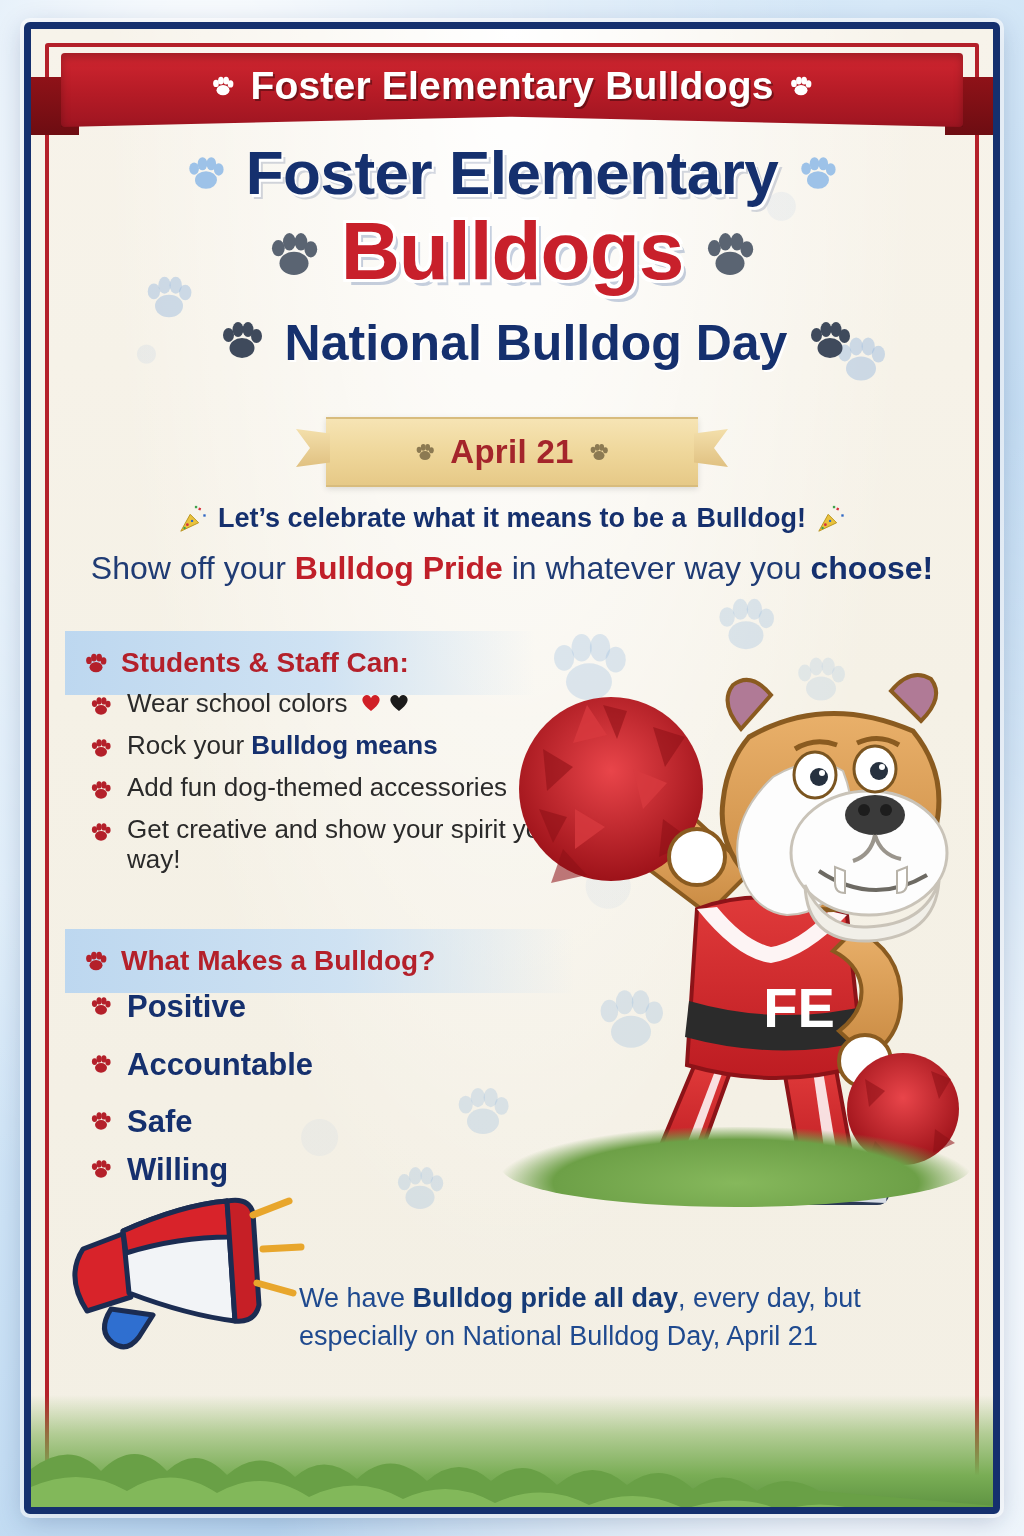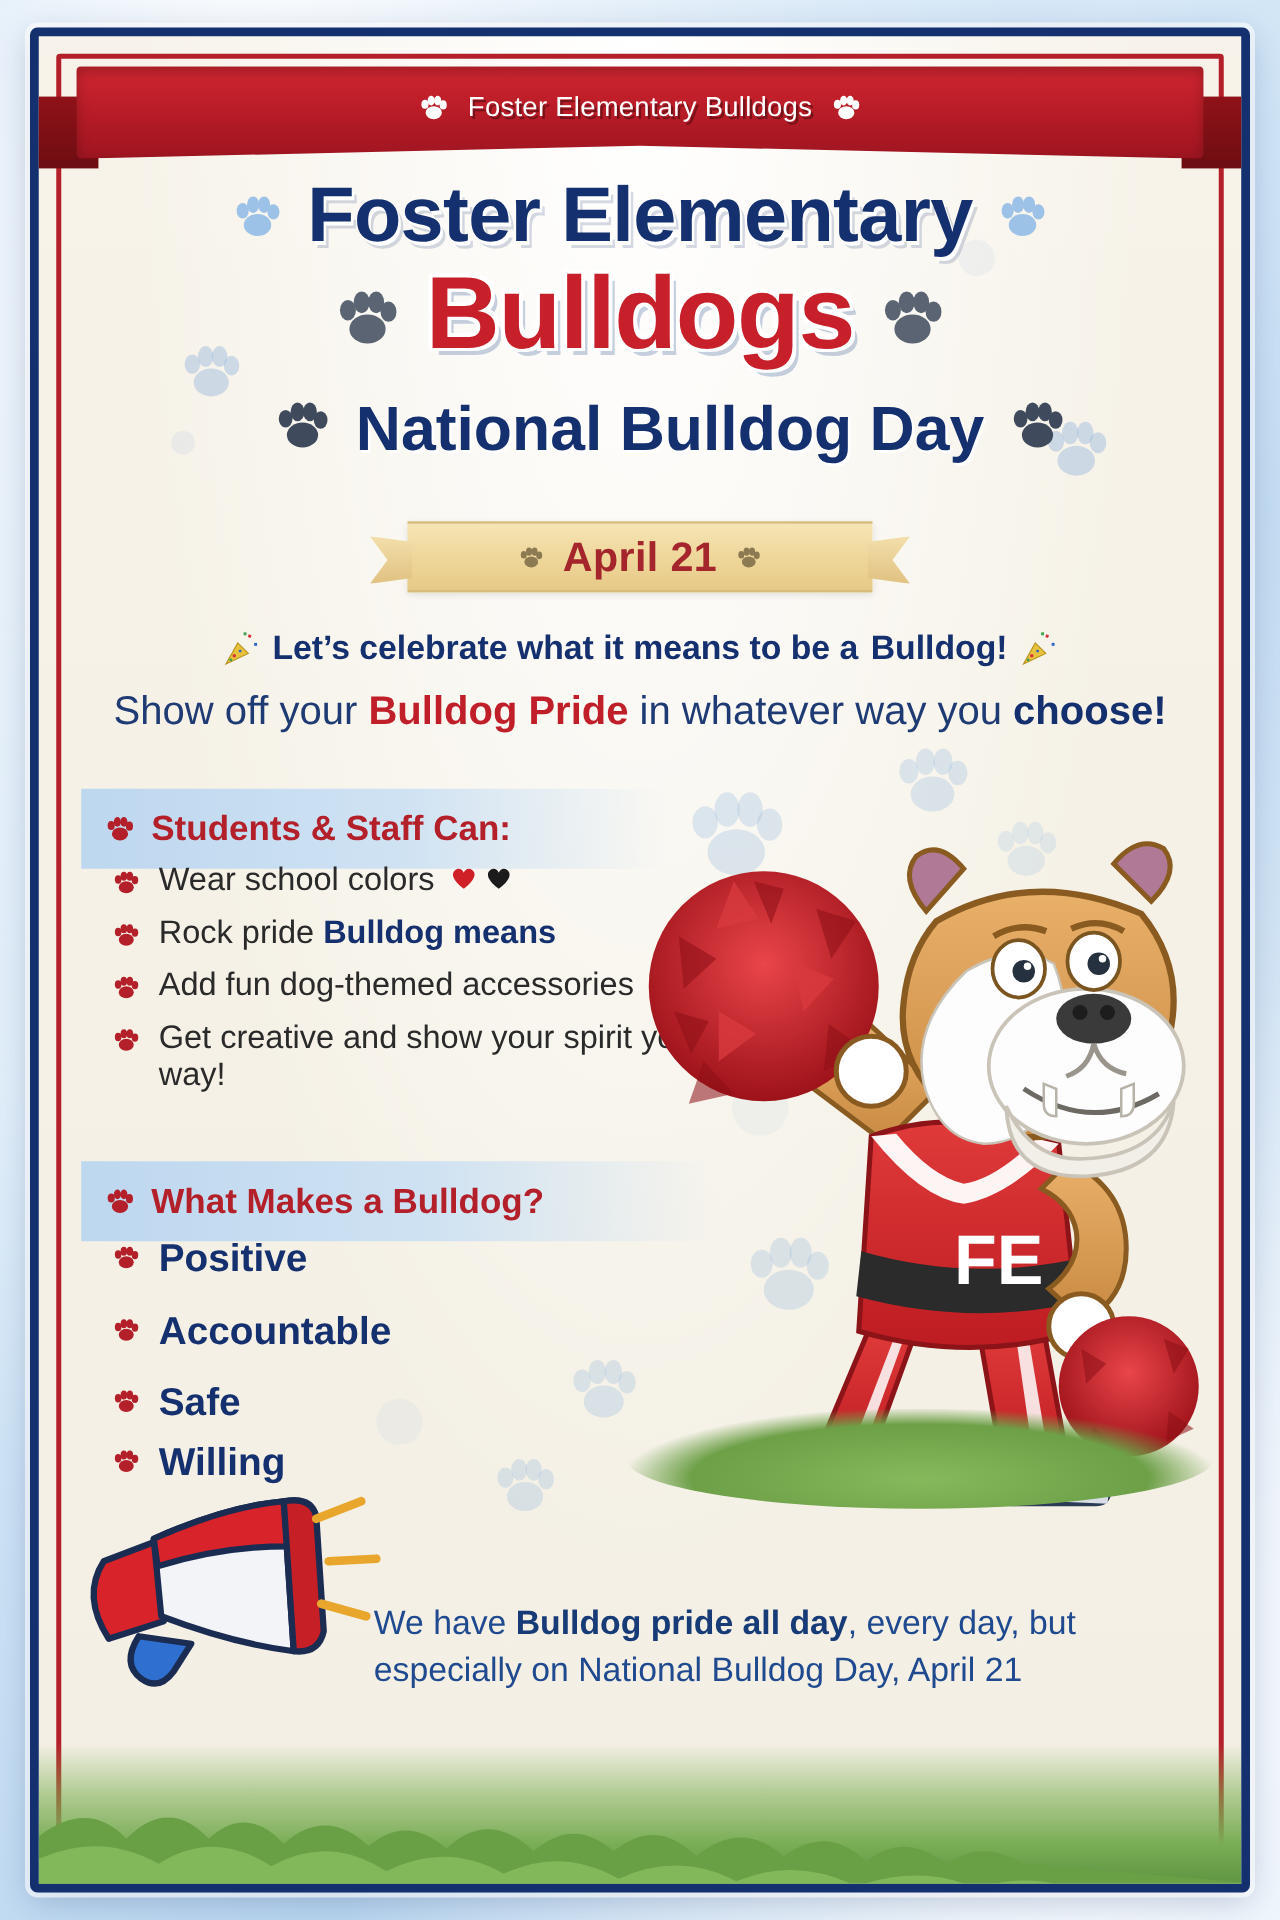--- a/index.html
+++ b/index.html
@@ -61,21 +61,21 @@
   #ribbon-tail-r { right: 0; clip-path: polygon(0 0, 100% 0, calc(100% - 22px) 50%, 100% 100%, 0 100%); }
   #ribbon {
     position: absolute; left: 52px; right: 52px; top: 6px; height: 74px;
     background: linear-gradient(180deg,#d12630 0%, #b51b26 55%, #9e1521 100%);
     border-radius: 4px;
     box-shadow: 0 4px 10px rgba(0,0,0,.25) inset, 0 3px 8px rgba(0,0,0,.2);
     clip-path: polygon(0 0, 100% 0, 100% 100%, 50% 86%, 0 100%);
     display: flex; align-items: center; justify-content: center;
   }
   #ribbon-text {
-    color: #fff; font-weight: 400; font-size: 22px; letter-spacing: .2px;
+    color: #fff; font-weight: 700; font-size: 39px; letter-spacing: .2px;
     text-shadow: 2px 2px 0 rgba(0,0,0,.35);
     display: flex; align-items: center; gap: 14px;
     transform: translateY(-4px);
   }
 
   
   #headline { position: absolute; left: 0; right: 0; top: 108px; text-align: center; }
   #title-line1 {
     font-size: 62px; font-weight: 700; color: #15306e;
     text-shadow: 2px 3px 0 #ffffff, 4px 5px 0 rgba(21,48,110,.18);
@@ -90,21 +90,21 @@
   }
   #title-line3 {
     font-size: 50px; font-weight: 700; color: #15306e; margin-top: 6px;
     text-shadow: 2px 2px 0 #ffffff;
   }
   .hl-row { display: flex; align-items: center; justify-content: center; gap: 18px; }
 
   
   #date-band {
     position: absolute; left: 50%; transform: translateX(-50%); top: 388px;
-    width: 372px; height: 57px;
+    width: 372px; height: 70px;
     background: linear-gradient(180deg,#f6e4b4 0%, #efd79b 50%, #e6c987 100%);
     border-top: 2px solid #d8bc7d; border-bottom: 2px solid #d8bc7d;
     box-shadow: 0 2px 6px rgba(0,0,0,.12);
     display: flex; align-items: center; justify-content: center; gap: 14px;
   }
   #date-band::before, #date-band::after {
     content: ""; position: absolute; top: 10px; width: 34px; height: 38px;
     background: linear-gradient(180deg,#f3dfab,#e0c181);
   }
   #date-band::before { left: -30px; clip-path: polygon(0 0,100% 12%,100% 88%,0 100%, 14px 50%); }
@@ -478,21 +478,21 @@
         <svg width="24" height="24" viewBox="0 0 100 100" style="margin-top:5px">
             <g fill="#b4202a">
           <ellipse cx="50" cy="66" rx="25" ry="20"></ellipse>
               <ellipse cx="23" cy="40" rx="11" ry="14"></ellipse>
           <ellipse cx="42" cy="29" rx="11" ry="15"></ellipse>
               <ellipse cx="62" cy="29" rx="11" ry="15"></ellipse>
               <ellipse cx="79" cy="42" rx="11" ry="14"></ellipse>
         </g>
           </svg>
       </span>
-      <span class="btxt"><span>Rock pride </span><span class="nav">Bulldog means</span></span>
+      <span class="btxt"><span>Rock your </span><span class="nav">Bulldog means</span></span>
     </div>
 
     <div class="brow">
       <span>
         <svg width="24" height="24" viewBox="0 0 100 100" style="margin-top:5px">
             <g fill="#b4202a">
           <ellipse cx="50" cy="66" rx="25" ry="20"></ellipse>
               <ellipse cx="23" cy="40" rx="11" ry="14"></ellipse>
           <ellipse cx="42" cy="29" rx="11" ry="15"></ellipse>
               <ellipse cx="62" cy="29" rx="11" ry="15"></ellipse>

